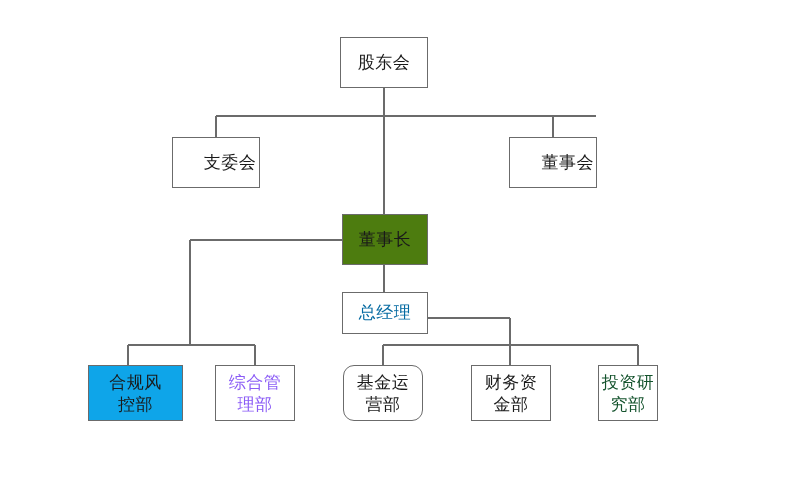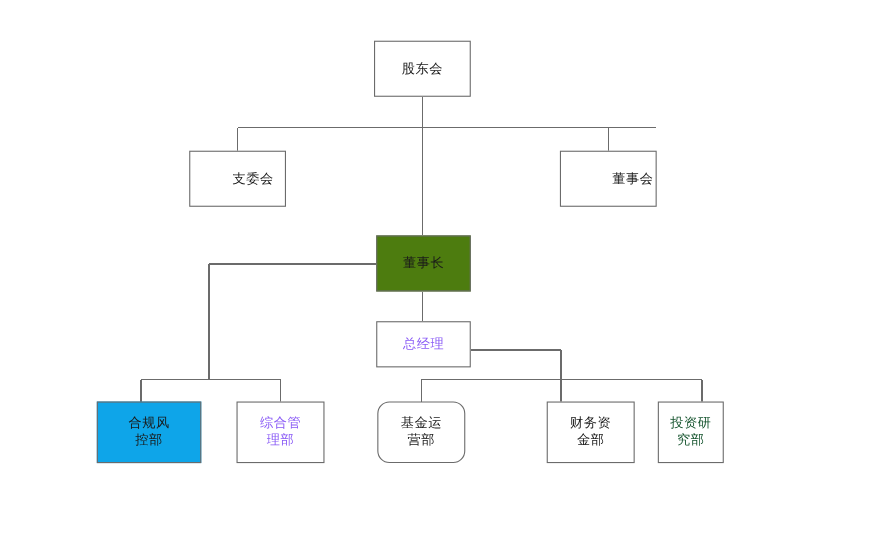--- a/index.html
+++ b/index.html
@@ -31,21 +31,21 @@
   .node-box {
     position: absolute;
     box-sizing: border-box;
     border: 1px solid #6b6b6b;
     background: #ffffff;
     display: flex;
     align-items: center;
     justify-content: center;
     text-align: center;
     color: #1a1a1a;
-    font-size: 12px;
+    font-size: 17px;
     line-height: 1.28;
     letter-spacing: 0.5px;
     z-index: 2;
   }
   .node-label {
     display: block;
     white-space: pre-line;
     padding: 0 2px;
   }
   .node-box.two-line .node-label {
@@ -83,36 +83,36 @@
       </div>
       <div class="node-box" style="left: 172px; top: 137px; width: 88px; height: 51px; border-color: rgb(107, 107, 107); background: rgb(255, 255, 255); color: rgb(26, 26, 26); padding-left: 28px;">
         <span class="node-label">支委会</span>
       </div>
       <div class="node-box" style="left: 509px; top: 137px; width: 88px; height: 51px; border-color: rgb(107, 107, 107); background: rgb(255, 255, 255); color: rgb(26, 26, 26); justify-content: flex-end;">
         <span class="node-label">董事会</span>
       </div>
       <div class="node-box" style="left: 342px; top: 214px; width: 86px; height: 51px; border-color: rgb(107, 107, 107); background: #4d7c0f; color: rgb(26, 26, 26);">
         <span class="node-label">董事长</span>
       </div>
-      <div class="node-box" style="left: 342px; top: 292px; width: 86px; height: 42px; border-color: rgb(107, 107, 107); background: rgb(255, 255, 255); color: #8b5cf6;">
+      <div class="node-box" style="left: 342px; top: 292px; width: 86px; height: 42px; border-color: rgb(107, 107, 107); background: rgb(255, 255, 255); color: #0369a1;">
         <span class="node-label">总经理</span>
       </div>
       <div class="node-box two-line" style="left: 88px; top: 365px; width: 95px; height: 56px; border-color: rgb(107, 107, 107); background: #0ea5e9; color: rgb(26, 26, 26);">
         <span class="node-label">合规风
 控部</span>
       </div>
       <div class="node-box two-line" style="left: 215px; top: 365px; width: 80px; height: 56px; border-color: rgb(107, 107, 107); background: rgb(255, 255, 255); color: #8b5cf6;">
         <span class="node-label">综合管
 理部</span>
       </div>
       <div class="node-box two-line" style="left: 343px; top: 365px; width: 80px; height: 56px; border-color: rgb(107, 107, 107); background: rgb(255, 255, 255); color: rgb(26, 26, 26); border-radius: 11px;">
         <span class="node-label">基金运
 营部</span>
       </div>
-      <div class="node-box two-line" style="left: 471px; top: 365px; width: 80px; height: 56px; border-color: rgb(107, 107, 107); background: rgb(255, 255, 255); color: rgb(26, 26, 26); margin-left: 26px;">
+      <div class="node-box two-line" style="left: 471px; top: 365px; width: 80px; height: 56px; border-color: rgb(107, 107, 107); background: rgb(255, 255, 255); color: rgb(26, 26, 26);">
         <span class="node-label">财务资
 金部</span>
       </div>
       <div class="node-box two-line" style="left: 598px; top: 365px; width: 60px; height: 56px; border-color: rgb(107, 107, 107); background: rgb(255, 255, 255); color: #14532d;">
         <span class="node-label">投资研
 究部</span>
       </div>
     </div>
 
 </div>

